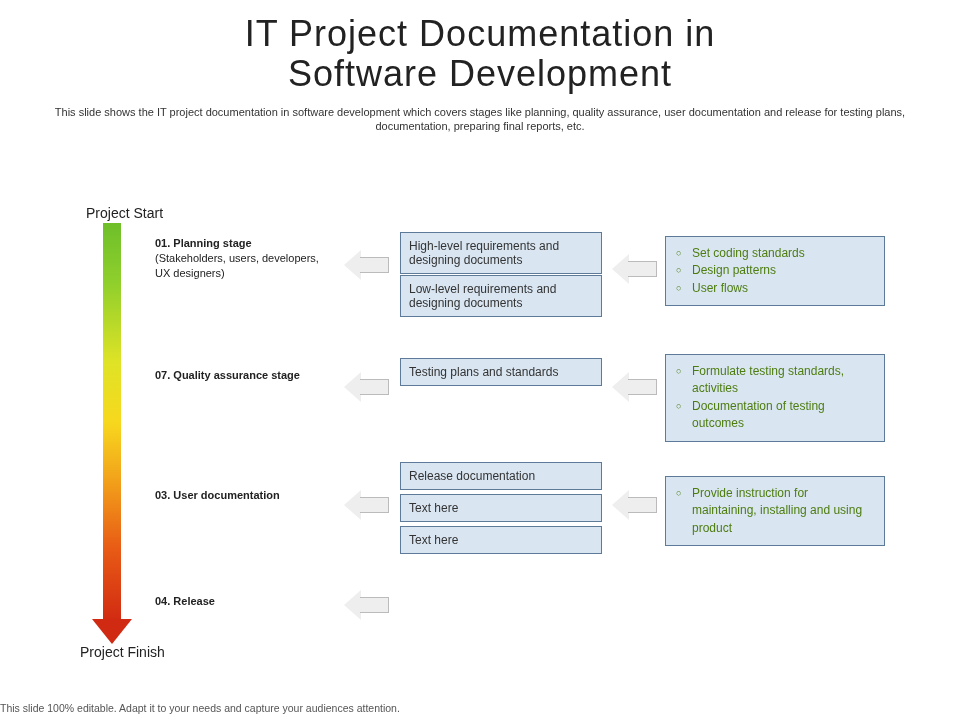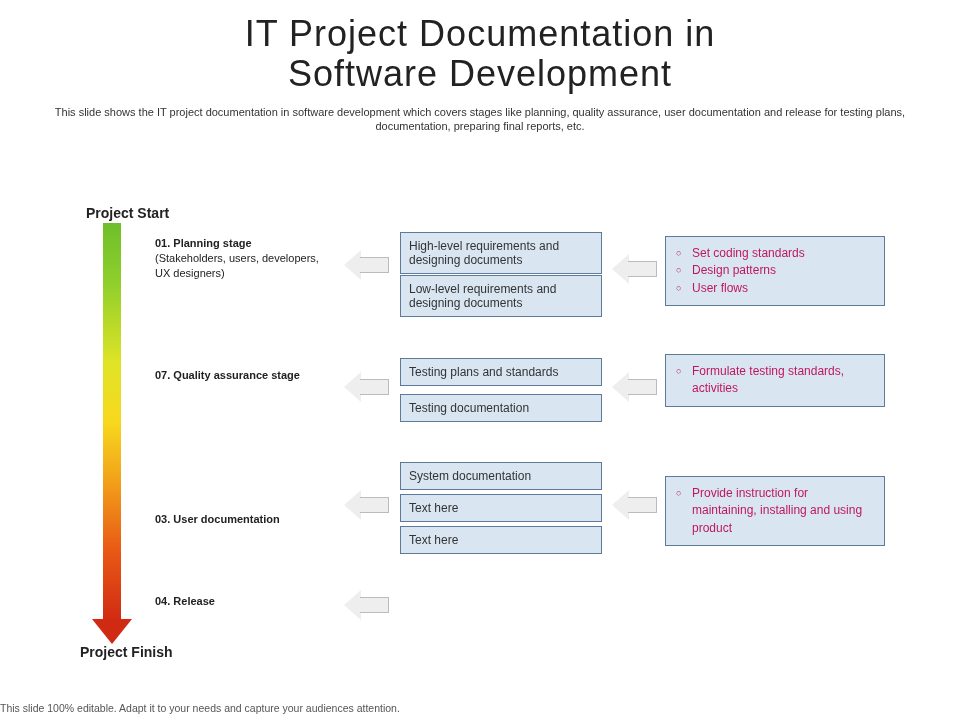--- a/index.html
+++ b/index.html
@@ -20,21 +20,21 @@
   .subtitle {
     text-align: center;
     font-size: 11px;
     color: #333;
     margin: 12px auto 0;
     width: 880px;
     line-height: 1.3;
   }
 
   
-  .lbl { position: absolute; font-size: 14px; font-weight: 700; color: #222; }
+  .lbl { position: absolute; font-size: 14px; font-weight: 400; color: #222; }
   .lbl-start { left: 86px; top: 205px; }
   .lbl-finish { left: 80px; top: 644px; }
 
   
   .vbar {
     position: absolute;
     left: 103px; top: 223px;
     width: 18px; height: 398px;
     background: linear-gradient(to bottom,
       #6ebf2a 0%, #8fcf2c 15%, #dfe326 35%,
@@ -47,21 +47,21 @@
     border-left: 20px solid transparent;
     border-right: 20px solid transparent;
     border-top: 25px solid #d12a12;
   }
 
   
   .stage { position: absolute; left: 155px; width: 175px; font-size: 11px; color: #222; line-height: 1.35; }
   .stage b { font-weight: 700; }
   .st1 { top: 236px; }
   .st2 { top: 368px; }
-  .st3 { top: 488px; margin-top: 24px; }
+  .st3 { top: 488px; }
   .st4 { top: 594px; }
 
   
   .mbox {
     position: absolute;
     left: 400px; width: 202px;
     background: #d9e6f2;
     border: 1px solid #5d7b99;
     font-size: 12px;
     color: #333;
@@ -69,21 +69,21 @@
     text-align: left;
   }
 
   
   .rbox {
     position: absolute;
     left: 665px; width: 220px;
     background: #d9e6f2;
     border: 1px solid #5d7b99;
     font-size: 12px;
-    color: #be185d;
+    color: #4d7c0f;
     padding: 8px 10px 8px 10px;
   }
   .rbox ul { list-style: none; }
   .rbox li { padding-left: 16px; position: relative; line-height: 1.45; }
   .rbox li::before { content: "○"; position: absolute; left: 0; font-size: 9px; top: 2px; }
 
   
   .larrow {
     position: absolute;
     width: 45px; height: 30px;
@@ -164,41 +164,41 @@
 
   <div class="stage st2">
     <b>07. Quality assurance stage</b>
   </div>
   <div class="larrow" style="left:344px; top:372px;">
       <div class="head-b"></div>
       <div class="head"></div>
       <div class="shaft"></div>
     </div>
   <div class="mbox" style="top:358px;">Testing plans and standards</div>
-  <div class="mbox" style="top:394px;">Testing documentation</div>
   <div class="larrow" style="left:612px; top:372px;">
       <div class="head-b"></div>
       <div class="head"></div>
       <div class="shaft"></div>
     </div>
   <div class="rbox" style="top:354px;">
     <ul>
       <li>Formulate testing standards, activities</li>
+      <li>Documentation of testing outcomes</li>
     </ul>
   </div>
 
   <div class="stage st3">
     <b>03. User documentation</b>
   </div>
   <div class="larrow" style="left:344px; top:490px;">
       <div class="head-b"></div>
       <div class="head"></div>
       <div class="shaft"></div>
     </div>
-  <div class="mbox" style="top:462px;">System documentation</div>
+  <div class="mbox" style="top:462px;">Release documentation</div>
   <div class="mbox" style="top:494px;">Text here</div>
   <div class="mbox" style="top:526px;">Text here</div>
   <div class="larrow" style="left:612px; top:490px;">
       <div class="head-b"></div>
       <div class="head"></div>
       <div class="shaft"></div>
     </div>
   <div class="rbox" style="top:476px;">
     <ul>
       <li>Provide instruction for maintaining, installing and using product</li>

